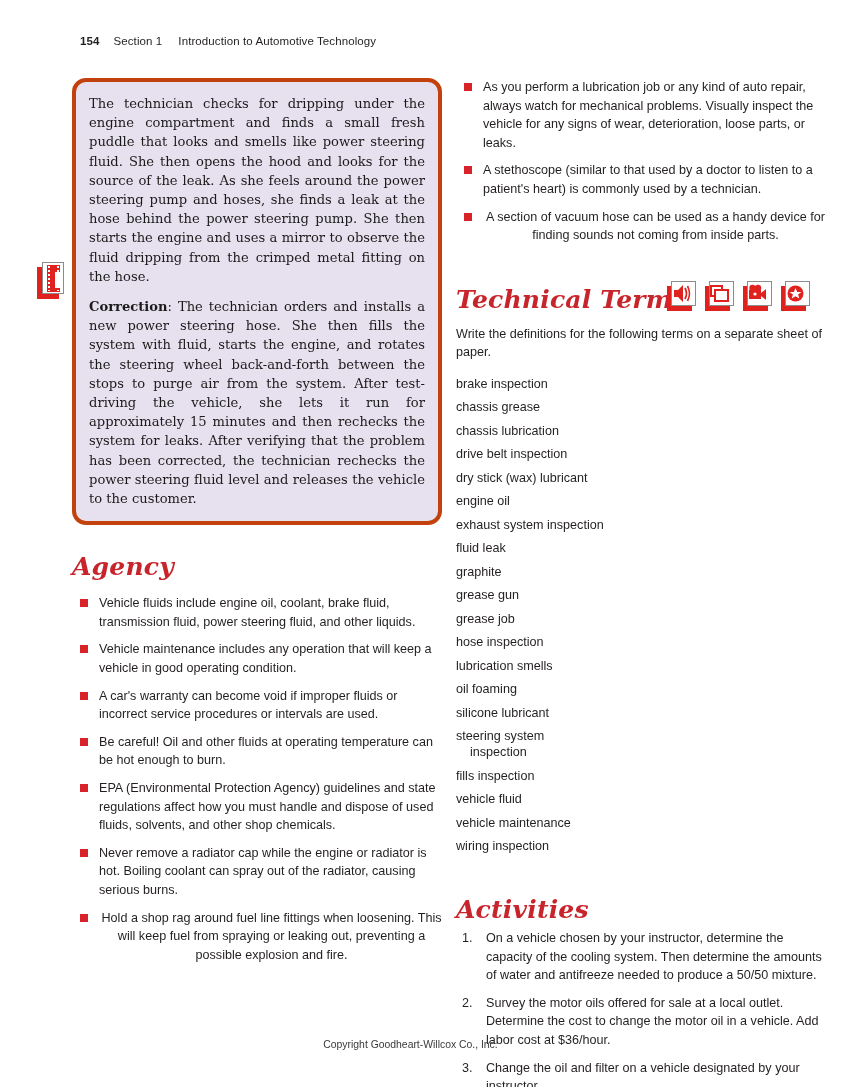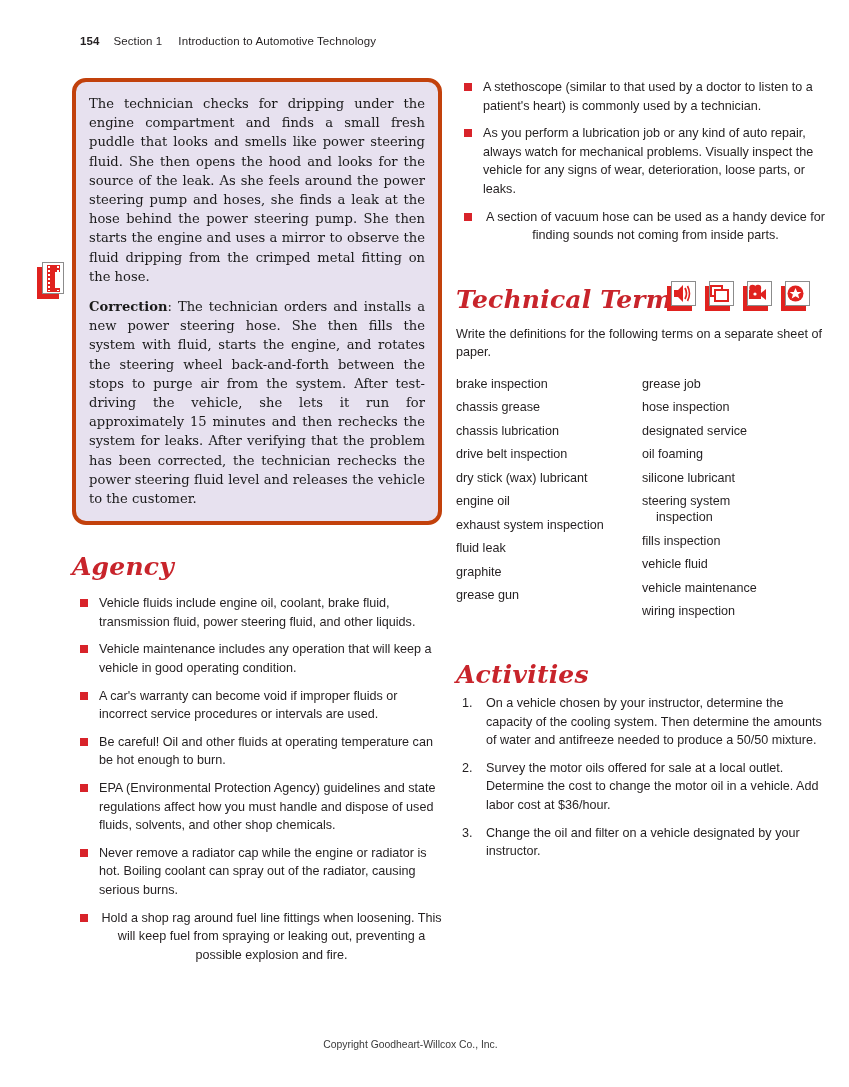--- a/index.html
+++ b/index.html
@@ -215,20 +215,21 @@
 
   .tt-intro {
     font-size: 12.6px;
     line-height: 18.6px;
     margin: 4px 0 0 0;
     color: #231f20;
   }
   .terms-wrap {
     margin-top: 14px;
     display: flex;
+    flex-direction: column;
   }
   .terms-col {
     width: 50%;
   }
   .terms-col .term {
     font-size: 12.6px;
     line-height: 16px;
     color: #231f20;
     margin-bottom: 7.5px;
   }
@@ -310,22 +311,22 @@
       <li><span class="sq"></span><span>Be careful! Oil and other fluids at operating temperature can be hot enough to burn.</span></li>
       <li><span class="sq"></span><span>EPA (Environmental Protection Agency) guidelines and state regulations affect how you must handle and dispose of used fluids, solvents, and other shop chemicals.</span></li>
       <li><span class="sq"></span><span>Never remove a radiator cap while the engine or radiator is hot. Boiling coolant can spray out of the radiator, causing serious burns.</span></li>
       <li><span class="sq"></span><span>Hold a shop rag around fuel line fittings when loosening. This will keep fuel from spraying or leaking out, preventing a possible explosion and fire.</span></li>
     </ul>
   </div>
 
   <div class="col-right">
 
     <ul class="bullets">
+      <li><span class="sq"></span><span>As you perform a lubrication job or any kind of auto repair, always watch for mechanical problems. Visually inspect the vehicle for any signs of wear, deterioration, loose parts, or leaks.</span></li>
       <li><span class="sq"></span><span>A stethoscope (similar to that used by a doctor to listen to a patient's heart) is commonly used by a technician.</span></li>
-      <li><span class="sq"></span><span>As you perform a lubrication job or any kind of auto repair, always watch for mechanical problems. Visually inspect the vehicle for any signs of wear, deterioration, loose parts, or leaks.</span></li>
       <li><span class="sq"></span><span>A section of vacuum hose can be used as a handy device for finding sounds not coming from inside parts.</span></li>
     </ul>
 
     <div style="height:36px"></div>
 
     <div class="tt-head-row">
       <h2 class="sec-head">Technical Terms</h2>
 
       <div class="tt-icons">
 
@@ -383,21 +384,21 @@
         <div class="term">dry stick (wax) lubricant</div>
         <div class="term">engine oil</div>
         <div class="term">exhaust system inspection</div>
         <div class="term">fluid leak</div>
         <div class="term">graphite</div>
         <div class="term">grease gun</div>
       </div>
       <div class="terms-col">
         <div class="term">grease job</div>
         <div class="term">hose inspection</div>
-        <div class="term">designated service</div>
+        <div class="term">lubrication smells</div>
         <div class="term">oil foaming</div>
         <div class="term">silicone lubricant</div>
         <div class="term"><span>steering system</span><span class="wrap2">inspection</span></div>
         <div class="term">fills inspection</div>
         <div class="term">vehicle fluid</div>
         <div class="term">vehicle maintenance</div>
         <div class="term">wiring inspection</div>
       </div>
     </div>
 

